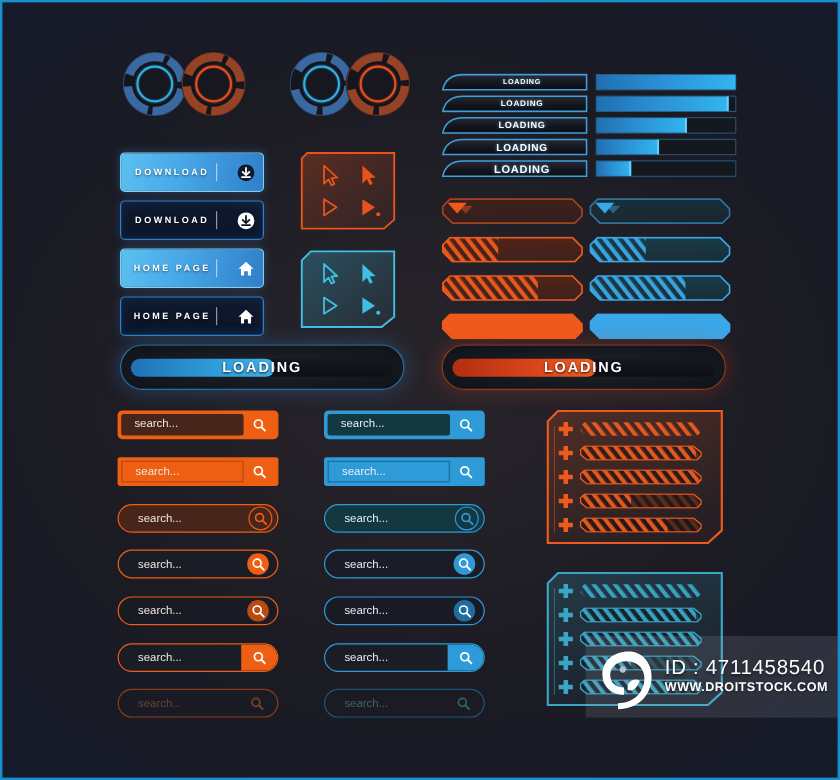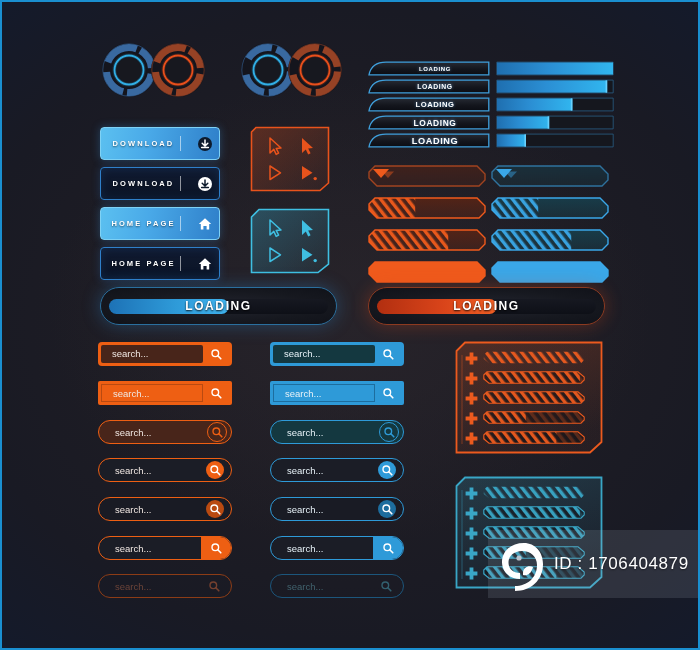--- a/index.html
+++ b/index.html
@@ -907,16 +907,17 @@
         </span>
       </div>
     </div>
     <div id="wm">
       <div class="logo"><svg viewBox="0 0 62 62" width="62" height="62">
           <path d="M34 10 C21 10, 12 18, 12 29 C12 39, 20 46, 30 46 L30 40 C23 40, 18.5 35.5, 18.5 29.5 C18.5 23, 24 18, 32 18 C41 18, 47 24, 47 32 C47 45, 37 53, 25 53 L25 58 C41 58, 53 47, 53 31 C53 19, 45 10, 34 10 Z" fill="#ffffff"></path>
           <circle cx="29" cy="25" r="2.6" fill="#b8c2cc"></circle>
           <path d="M33 40 C33 34, 39 32, 43 34 C41 41, 37 43, 33 42 Z" fill="#ffffff"></path>
         </svg></div>
       <div class="wtxt">
-        <div class="wid">ID : 1706404879</div>
+        <div class="wid">ID : 4711458540</div>
+        <div class="wurl">WWW.DROITSTOCK.COM</div>
       </div>
     </div>
   </div>
 
 </body></html>

